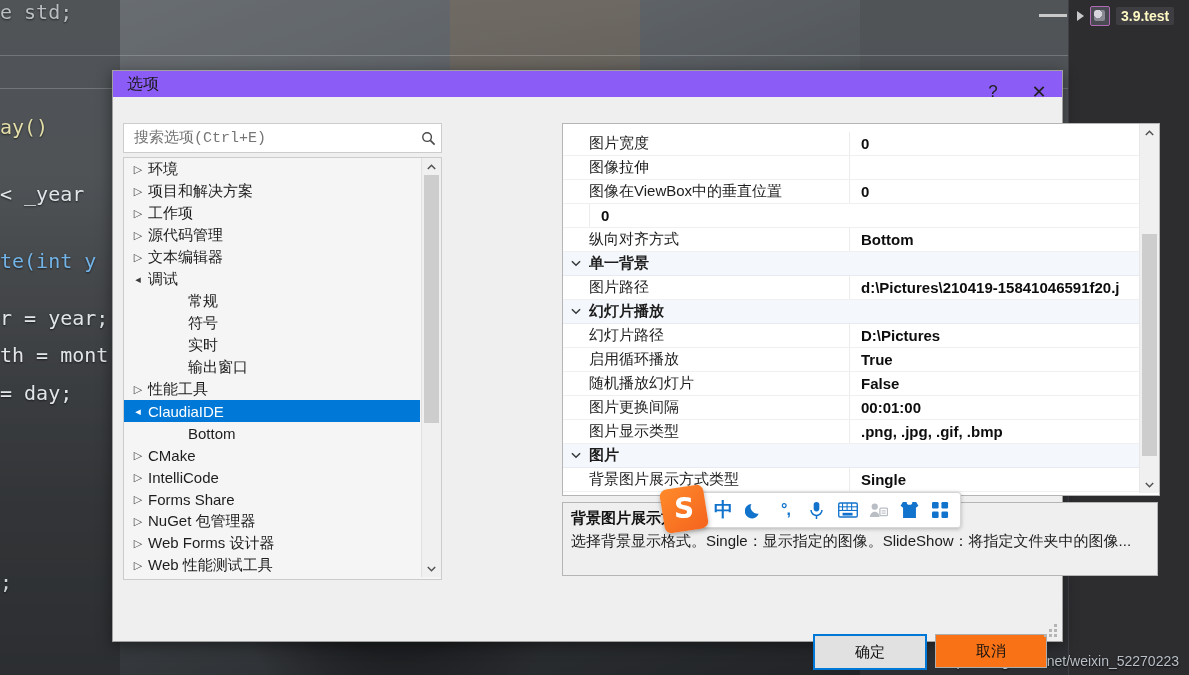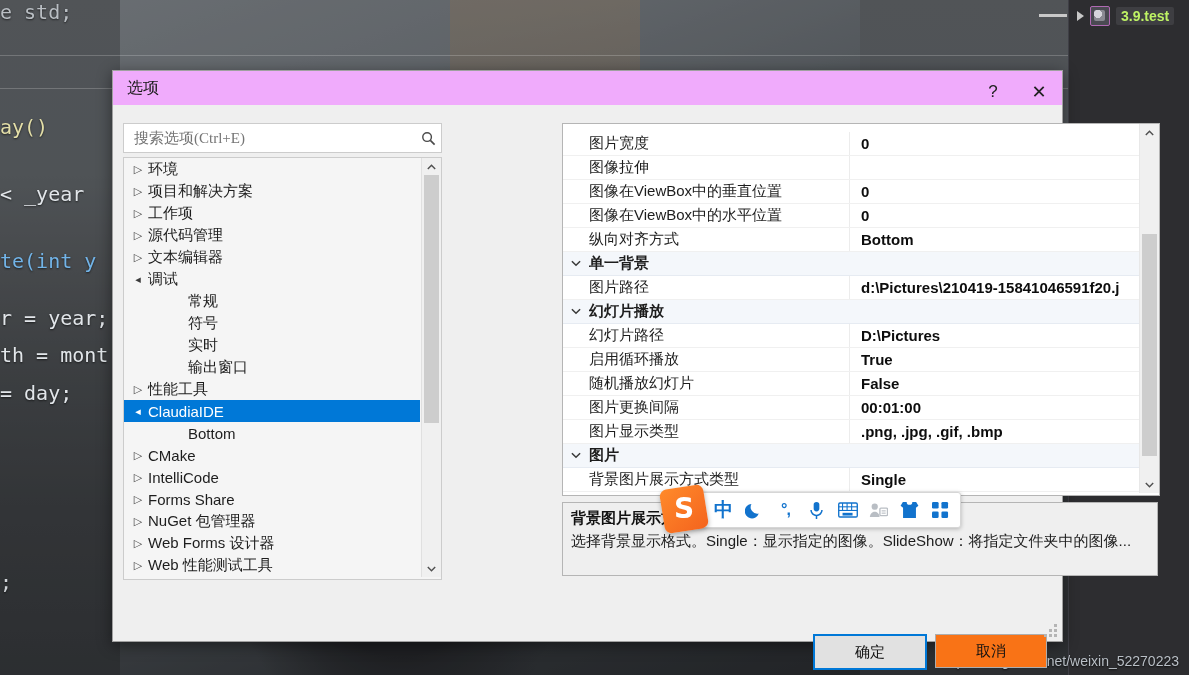--- a/index.html
+++ b/index.html
@@ -60,51 +60,51 @@
   }
   #dock-item{position:absolute;left:8px;top:6px;display:flex;align-items:center;gap:6px;}
   #dock-item .tri{width:0;height:0;border-left:7px solid #c8c8c8;border-top:5px solid transparent;border-bottom:5px solid transparent;}
   #dock-item .proj-icon{
     width:18px;height:18px;border:1px solid #b06ab3;background:#4a4a52;border-radius:2px;position:relative;
   }
   #dock-item .proj-icon:after{
     content:"";position:absolute;left:3px;top:3px;width:11px;height:11px;
     background:radial-gradient(circle at 35% 35%,#d6d6dc 0 40%,#8a8a92 41% 100%);border-radius:2px;
   }
-  #dock-item .lbl{color:#bef264;font-weight:bold;font-size:14px;background:#3e3e42;padding:1px 5px;border-radius:2px;}
+  #dock-item .lbl{color:#fef9c3;font-weight:bold;font-size:14px;background:#3e3e42;padding:1px 5px;border-radius:2px;}
   #minimize-marks{position:absolute;right:122px;top:14px;width:28px;height:3px;background:#c9c9c9;}
   #watermark{
     position:absolute;right:10px;bottom:6px;color:#b9bfc6;font-size:14px;
     text-shadow:0 1px 2px rgba(0,0,0,.8);
   }
 
   
   #options-dialog{
     position:absolute;left:112px;top:70px;width:949px;height:570px;
     background:#efefef;border:1px solid #a0a0a0;box-shadow:0 3px 14px rgba(0,0,0,.45);
   }
-  #dialog-titlebar{height:34px;background:#f0abfc;display:flex;align-items:center;position:relative;}
+  #dialog-titlebar{height:26px;background:#8b5cf6;display:flex;align-items:center;position:relative;}
   #dialog-title{font-size:16px;color:#1b1b1b;margin-left:14px;}
   .title-btn{
     position:absolute;top:0;height:42px;width:46px;display:flex;align-items:center;justify-content:center;
     font-size:17px;color:#222;cursor:default;
   }
   #help-button{right:46px;}
   #close-button{right:0;font-size:18px;}
 
   #dialog-body{position:absolute;left:0;top:42px;width:949px;height:528px;}
 
   
   #search-box{
     position:absolute;left:10px;top:10px;width:317px;height:28px;background:#fff;border:1px solid #cccccc;
     display:flex;align-items:center;
   }
   #search-input{
     border:0;outline:0;flex:1;height:26px;margin-left:8px;font-size:15px;color:#6f6f6f;
-    font-family:Liberation Serif, serif;background:transparent;
+    font-family:Liberation Mono, monospace;background:transparent;
   }
   #search-icon{width:26px;display:flex;align-items:center;justify-content:center;}
   #tree-panel{
     position:absolute;left:10px;top:44px;width:317px;height:421px;background:#f5f5f5;
     border:1px solid #cccccc;overflow:hidden;
   }
   #tree-list{position:absolute;left:0;top:0;width:296px;}
   .tree-item{height:22px;display:flex;align-items:center;font-size:15px;color:#1d1d1d;white-space:nowrap;}
   .tree-item.selected{background:#0078d7;color:#ffffff;}
   .tree-item .twisty{width:20px;display:flex;align-items:center;justify-content:center;}
@@ -368,21 +368,20 @@
             <span class="prop-sep"></span>
           </div>
           <div class="prop-row item">
             <span class="prop-chev"></span>
             <span class="prop-name">图像在ViewBox中的垂直位置</span>
             <span class="prop-sep"></span>
             <span class="prop-value">0</span>
           </div>
           <div class="prop-row item">
             <span class="prop-chev"></span>
-            <span class="prop-name">图像在ViewBox中的水平位置</span>
             <span class="prop-sep"></span>
             <span class="prop-value">0</span>
           </div>
           <div class="prop-row item">
             <span class="prop-chev"></span>
             <span class="prop-name">纵向对齐方式</span>
             <span class="prop-sep"></span>
             <span class="prop-value">Bottom</span>
           </div>
           <div class="prop-row category">

